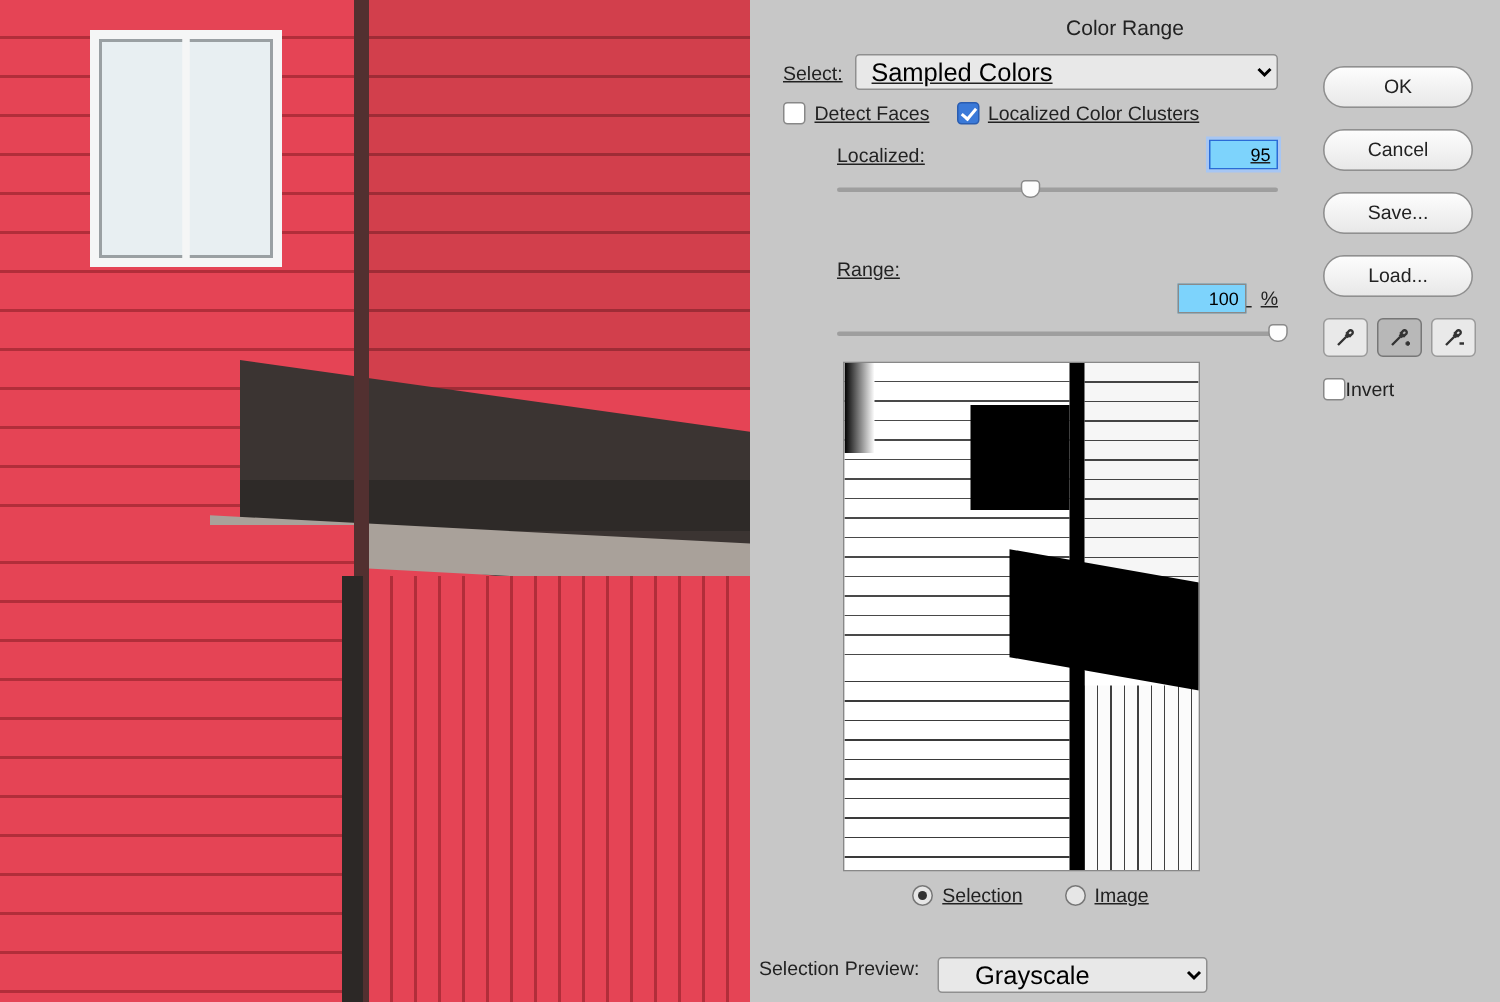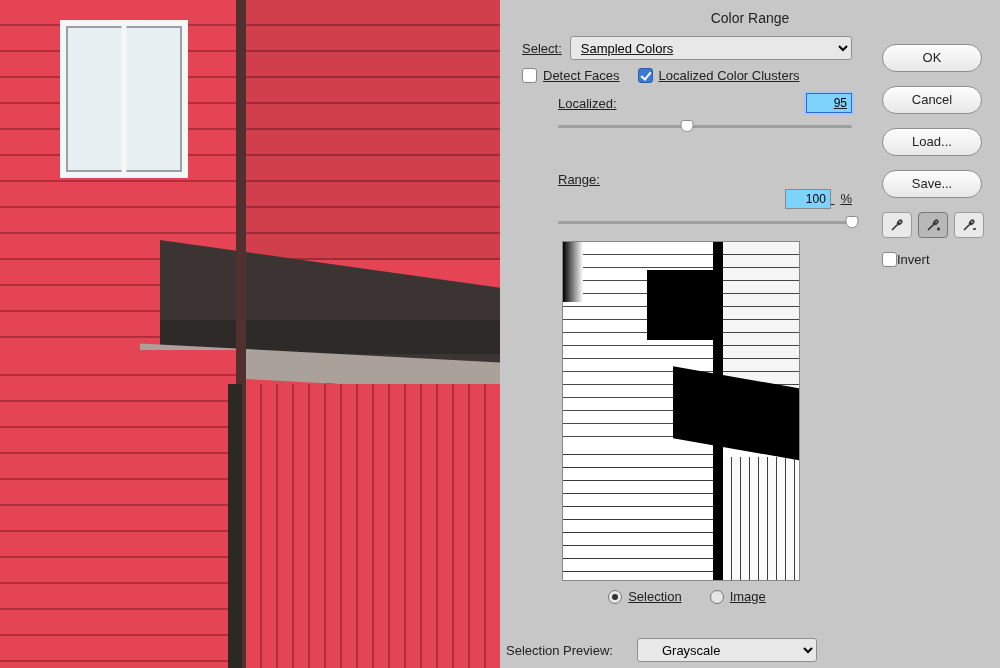--- a/index.html
+++ b/index.html
@@ -73,21 +73,21 @@
   }
   .ed.active { background:#b8b8b8; border-color:#777; }
   .ed svg { width:16px; height:16px; }
   .invert-row { display:flex; align-items:center; gap:0; }
 
   .row { display:flex; align-items:center; margin-bottom:8px; }
   .row label { white-space:nowrap; }
   .select-row label { margin-right:8px; }
   select.combo {
     flex:1; height:24px; border:1px solid #8f8f8f; border-radius:3px;
-    background:#e8e8e8; padding:0 6px; font-size:13px;
+    background:#e8e8e8; padding:0 6px; font-size:17px;
   }
 
   .checks { display:flex; gap:18px; margin:8px 0 10px; }
   .chk { display:flex; align-items:center; gap:6px;justify-content:flex-end; }
   input[type=checkbox] {
     width:15px; height:15px; appearance:none; border:1px solid #888; border-radius:3px;
     background:#fff; position:relative; cursor:pointer;
   }
   input[type=checkbox]:checked { background:#3a79d8; border-color:#2a5db0; }
   input[type=checkbox]:checked::after {
@@ -154,21 +154,21 @@
   input[type=radio] {
     appearance:none; width:14px; height:14px; border:1px solid #777; border-radius:50%;
     background:#e6e6e6; position:relative; cursor:pointer;
   }
   input[type=radio]:checked::after {
     content:""; position:absolute; left:3px; top:3px; width:6px; height:6px;
     background:#333; border-radius:50%;
   }
 
   .bottom-row {
-    position:absolute; left:6px; bottom:6px; display:flex; align-items:center; gap:24px;
+    position:absolute; left:6px; bottom:6px; display:flex; align-items:flex-start; gap:12px;
   }
   .eyedrop-svg path { fill:none; stroke:#333; stroke-width:1.6; }
 </style>
 </head>
 <body>
 
 <div class="photo">
   <div class="upper-left-slats"></div>
   <div class="upper-right-slats"></div>
   <div class="window"></div>
@@ -259,22 +259,22 @@
   <div class="bottom-row">
     <span>Selection Preview:</span>
     <select class="combo" style="width:180px;padding-left:20px;">
       <option>Grayscale</option>
     </select>
   </div>
 
   <div class="sidebtns">
     <div class="btn">OK</div>
     <div class="btn">Cancel</div>
+    <div class="btn">Save...</div>
     <div class="btn">Load...</div>
-    <div class="btn">Save...</div>
 
     <div class="eyedroppers">
       <div class="ed">
         <svg class="eyedrop-svg" viewBox="0 0 16 16">
             <path d="M3 13 L9 7 M8 6 l2 2 M10 4 a1.5 1.5 0 1 1 2 2 l-1 1 -2-2 z"></path>
           </svg>
       </div>
       <div class="ed active">
         <svg class="eyedrop-svg" viewBox="0 0 16 16">
             <path d="M3 13 L9 7 M8 6 l2 2 M10 4 a1.5 1.5 0 1 1 2 2 l-1 1 -2-2 z"></path>

